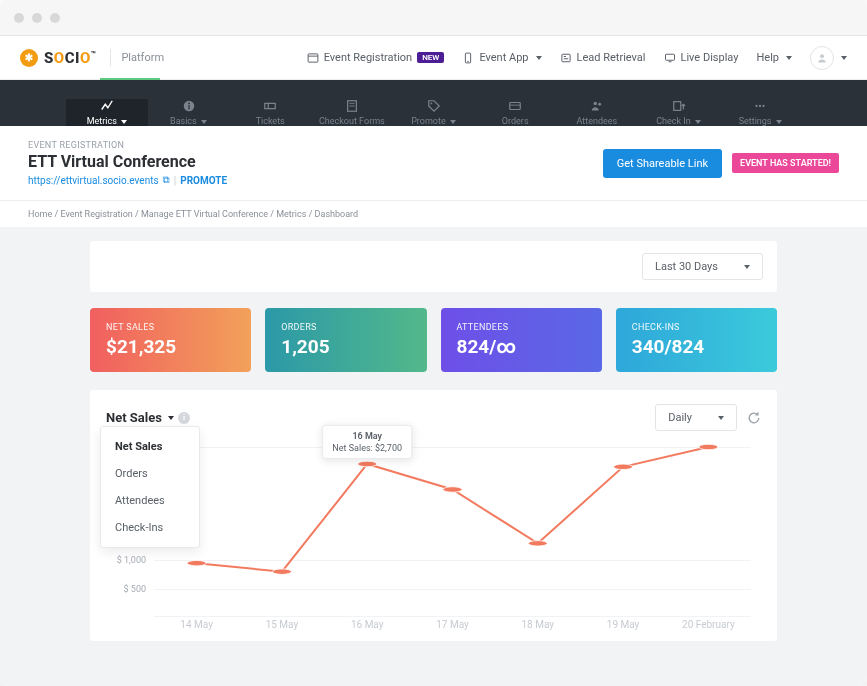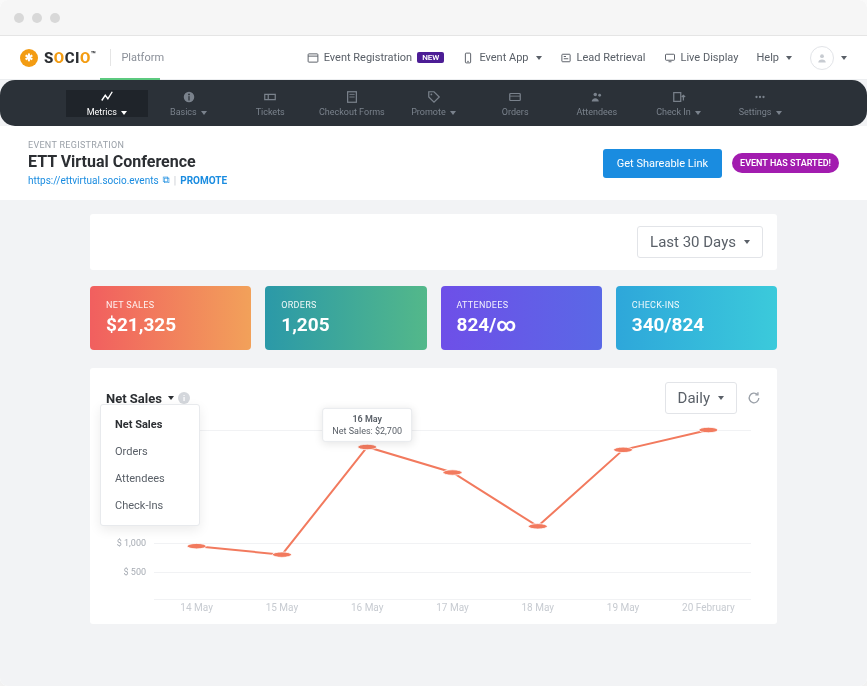--- a/index.html
+++ b/index.html
@@ -18,40 +18,40 @@
 .logo-tm { font-size: 8px; color: #2c2f33; vertical-align: super; }
 .pill { margin-left: 14px; padding: 2px 10px; border-left: 1px solid #e5e5e5; color: #8a8f98; font-size: 11px; }
 .top-right { margin-left: auto; display: flex; align-items: center; gap: 18px; }
 .top-item { display: flex; align-items: center; gap: 5px; font-size: 11px; color: #5a6068; cursor: pointer; }
 .badge-new { background: #4c1d95; color: #fff; font-size: 8px; padding: 1px 5px; border-radius: 2px; font-weight: 600; }
 .top-item svg { width: 12px; height: 12px; }
 .caret { display: inline-block; width: 0; height: 0; border-left: 3px solid transparent; border-right: 3px solid transparent; border-top: 4px solid currentColor; margin-left: 2px; }
 .avatar-circle { width: 24px; height: 24px; border: 1px solid #e2e4e8; border-radius: 50%; display: flex; align-items: center; justify-content: center; color: #c7cbd1; }
 .green-underline { position: absolute; bottom: -1px; left: 100px; width: 60px; height: 2px; background: #5cc97f; }
 
-.navbar { background: #2b3138; height: 46px; display: flex; align-items: center; padding: 0 66px; border-radius: 15px; }
+.navbar { background: #2b3138; height: 46px; display: flex; align-items: flex-end; padding: 0 66px; }
 .nav-cell { flex: 1; display: flex; flex-direction: column; align-items: center; justify-content: center; gap: 3px; color: #7a828c; font-size: 9px; cursor: pointer; position: relative; }
 .nav-cell.active { background: #1f242a; color: #fff; }
 .nav-cell svg { width: 16px; height: 14px; }
 
 .header-section { background: #fff; padding: 14px 28px; display: flex; align-items: center; }
 .header-left { flex: 1; }
 .eyebrow { font-size: 9px; color: #9aa0a8; letter-spacing: 0.3px; }
 .page-title { font-size: 16px; font-weight: 700; color: #2c2f33; margin-top: 2px; }
 .subline { font-size: 10px; color: #1a8ce0; margin-top: 3px; display: flex; gap: 4px; align-items: center; }
 .subline .promote { font-weight: 700; }
 .divider { color: #c7cbd1; }
 .btn-primary { background: #1a8ce0; color: #fff; border: none; padding: 8px 14px; font-size: 11px; border-radius: 3px; cursor: pointer; margin-right: 10px; }
-.badge-started { background: #a21caf; color: #fff; font-size: 9px; padding: 5px 8px; border-radius: 10px; font-weight: 600; }
+.badge-started { background: #ec4899; color: #fff; font-size: 9px; padding: 5px 8px; border-radius: 2px; font-weight: 600; }
 
 .crumbs { background: #fff; border-top: 1px solid #eceef0; padding: 8px 28px; font-size: 9px; color: #8a8f98; }
 
 .content { padding: 14px 90px 0; overflow: hidden; }
 .filter-row { background: #fff; padding: 12px 14px; display: flex; justify-content: flex-end; margin-bottom: 16px; border-radius: 3px; }
-.select-btn { border: 1px solid #e2e4e8; background: #fff; padding: 6px 12px; font-size: 15px; color: #5a6068; border-radius: 3px; display: flex; align-items: center; gap: 6px; cursor: pointer; }
+.select-btn { border: 1px solid #e2e4e8; background: #fff; padding: 6px 12px; font-size: 11px; color: #5a6068; border-radius: 3px; display: flex; align-items: center; gap: 24px; cursor: pointer; }
 
 .cards { display: grid; grid-template-columns: repeat(4, 1fr); gap: 14px; margin-bottom: 18px; }
 .stat-card { padding: 14px 16px; border-radius: 4px; color: #fff; }
 .stat-label { font-size: 9px; opacity: 0.92; letter-spacing: 0.3px; }
 .stat-value { font-size: 19px; font-weight: 700; margin-top: 3px; }
 .c1 { background: linear-gradient(90deg, #f15f5f, #f2a15a); }
 .c2 { background: linear-gradient(90deg, #2b99a8, #53b88a); }
 .c3 { background: linear-gradient(90deg, #6e4fe8, #5a68e6); }
 .c4 { background: linear-gradient(90deg, #2ea7da, #3bcadb); }
 
@@ -223,20 +223,21 @@
           <a style="color:#1a8ce0;text-decoration:none;">https://ettvirtual.socio.events</a>
           <span style="color:#1a8ce0;">⧉</span>
           <span class="divider">|</span>
           <span class="promote">PROMOTE</span>
         </div>
       </div>
       <button class="btn-primary">Get Shareable Link</button>
       <span class="badge-started">EVENT HAS STARTED!</span>
     </div>
 
+    <div class="crumbs">Home / Event Registration / Manage ETT Virtual Conference / Metrics / Dashboard</div>
 
     <div class="content">
       <div class="filter-row">
         <div class="select-btn">
           <span>Last 30 Days</span>
           <span class="caret"></span>
         </div>
       </div>
 
       <div class="cards" id="stat-cards">

